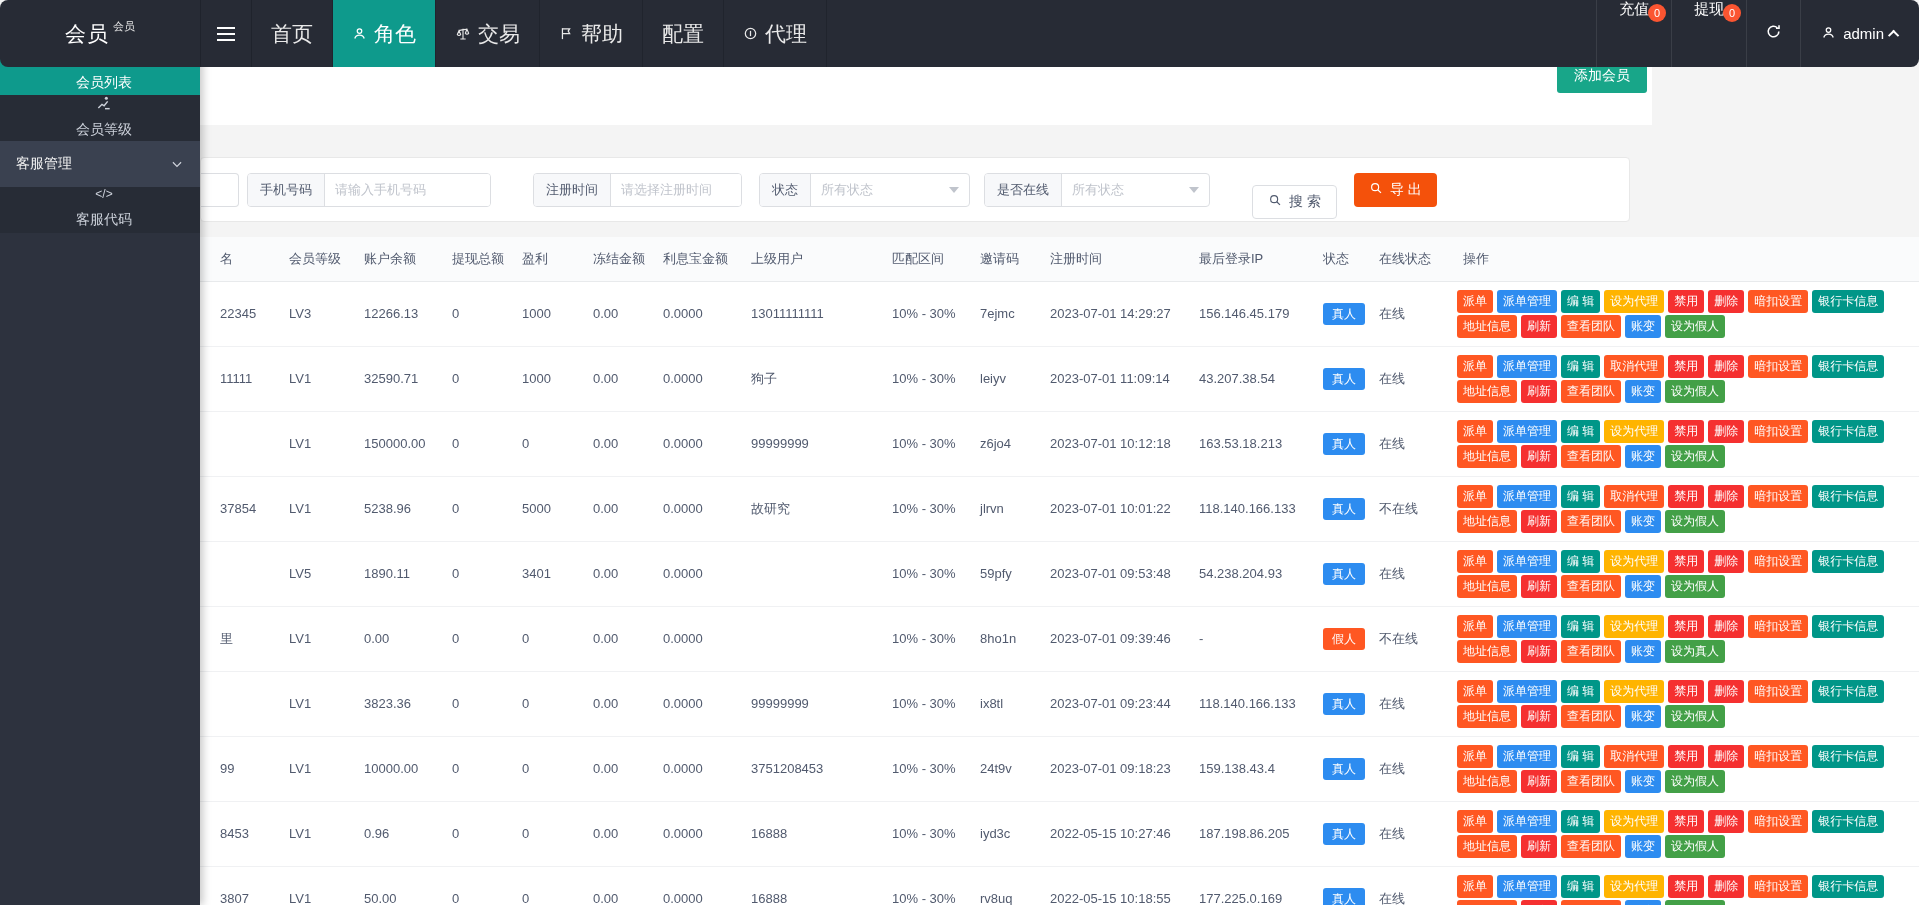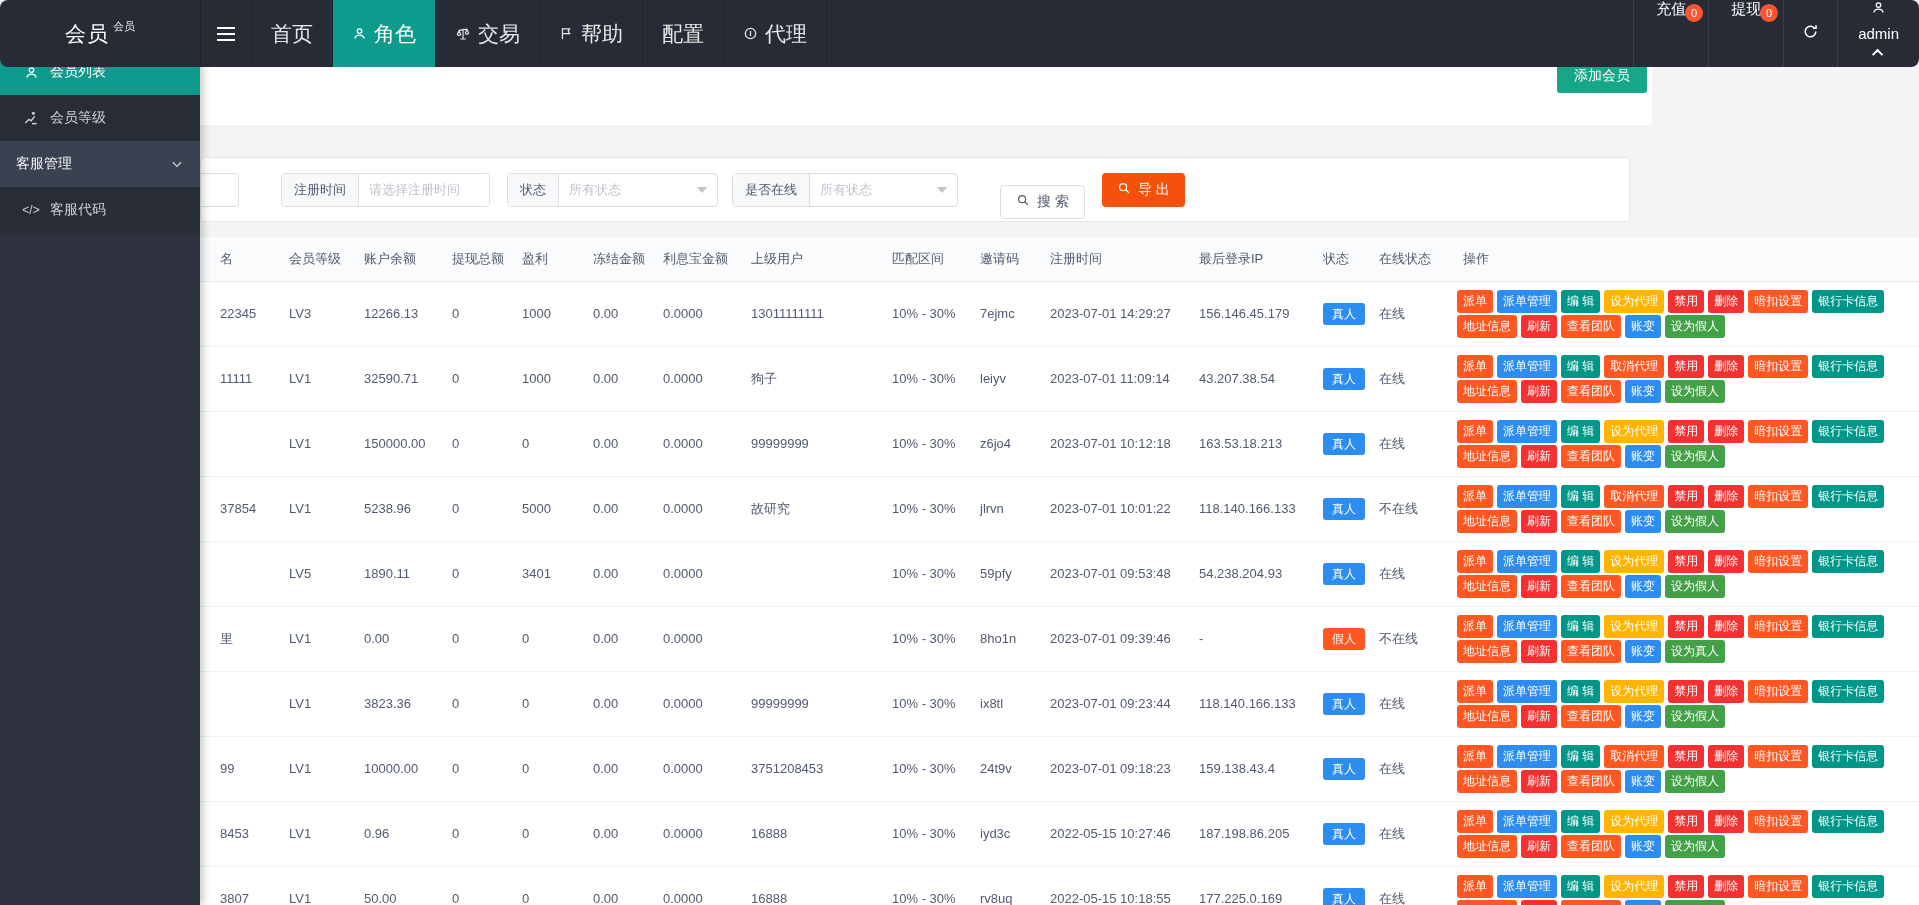--- a/index.html
+++ b/index.html
@@ -19,27 +19,27 @@
   .hamburger{width:52px;display:flex;align-items:center;justify-content:center;border-left:1px solid #1f232c;border-right:1px solid #1f232c;cursor:pointer;}
   .hamburger svg{display:block;}
   .nav-menu{display:flex;align-items:stretch;}
   .nav-item{display:flex;align-items:center;gap:7px;padding:0 19px;font-size:21px;color:#e9e9e9;border-right:1px solid #20242d;cursor:pointer;}
   .nav-item.active{background:var(--teal);color:#fff;}
   .nav-item .nicon{display:flex;align-items:center;}
   .nav-right{margin-left:auto;display:flex;align-items:stretch;}
   .nav-chip{position:relative;display:flex;align-items:flex-start;padding:0 22px;font-size:15px;border-left:1px solid rgba(255,255,255,.09);cursor:pointer;}
   .nav-badge{position:absolute;top:4px;right:5px;min-width:18px;height:18px;border-radius:9px;background:var(--badgered);color:#fff;font-size:11px;display:flex;align-items:center;justify-content:center;padding:0 4px;}
   .nav-refresh{display:flex;align-items:center;padding:0 18px;border-left:1px solid rgba(255,255,255,.09);cursor:pointer;}
-  .nav-admin{display:flex;align-items:center;gap:7px;padding:0 20px;border-left:1px solid rgba(255,255,255,.09);font-size:15px;cursor:pointer;flex-direction:column;}
+  .nav-admin{display:flex;align-items:center;gap:7px;padding:0 20px;border-left:1px solid rgba(255,255,255,.09);font-size:15px;cursor:pointer;}
   .caret-up{width:8px;height:8px;border-left:2px solid #fff;border-top:2px solid #fff;transform:rotate(45deg) translateY(2px);}
 
   
   .sidebar{position:absolute;top:49px;left:0;bottom:0;width:200px;background:var(--sidebg);z-index:30;box-shadow:3px 0 8px rgba(0,0,0,.22);}
   .side-hdr{height:46px;display:flex;align-items:center;justify-content:space-between;padding:0 16px;background:var(--sidehdr);color:#f2f2f2;font-size:14px;cursor:pointer;}
-  .side-item{height:46px;display:flex;align-items:center;gap:10px;padding:0 14px 0 22px;background:var(--siditem);color:#ccd1da;font-size:14px;cursor:pointer;}
+  .side-item{height:46px;display:flex;align-items:center;gap:10px;padding:0 14px 0 22px;background:var(--siditem);color:#ccd1da;font-size:14px;cursor:pointer;flex-direction:column;}
   .side-item.active{background:var(--teal);color:#fff;}
   .side-item .sicon{width:18px;display:flex;justify-content:center;align-items:center;font-size:12px;}
   .side-hdr .chev{color:#cfd3dc;display:flex;}
 
   
   .content{position:absolute;left:200px;top:49px;right:0;bottom:0;}
   .topstrip{position:absolute;left:0;top:0;width:1452px;height:76px;background:#fff;}
   .btn-add{position:absolute;top:10px;left:1357px;height:34px;padding:0 17px;background:#18a689;color:#fff;border:none;border-radius:3px;font-size:14px;cursor:pointer;font-family:inherit;}
 
   .filter-panel{position:absolute;left:0;top:108px;width:1430px;height:65px;background:#fff;border:1px solid #e8e8e8;border-radius:4px;display:flex;align-items:center;overflow:hidden;}
@@ -194,20 +194,24 @@
   </div>
 
 <div class="content">
   <div class="topstrip">
     <button class="btn-add">添加会员</button>
   </div>
 
   <div class="filter-panel">
     <div class="input-clip"></div>
 
+    <div class="fgroup" style="margin-left:8px;">
+      <span class="flabel">手机号码</span>
+      <input style="width: 165px;" placeholder="请输入手机号码">
+    </div>
 
     <div class="fgroup" style="margin-left:42px;">
       <span class="flabel">注册时间</span>
       <input style="width: 130px;" placeholder="请选择注册时间">
     </div>
 
     <div class="fgroup" style="margin-left:17px;">
       <span class="flabel">状态</span>
       <div class="fselect" style="width:158px;">
         <span>所有状态</span>

